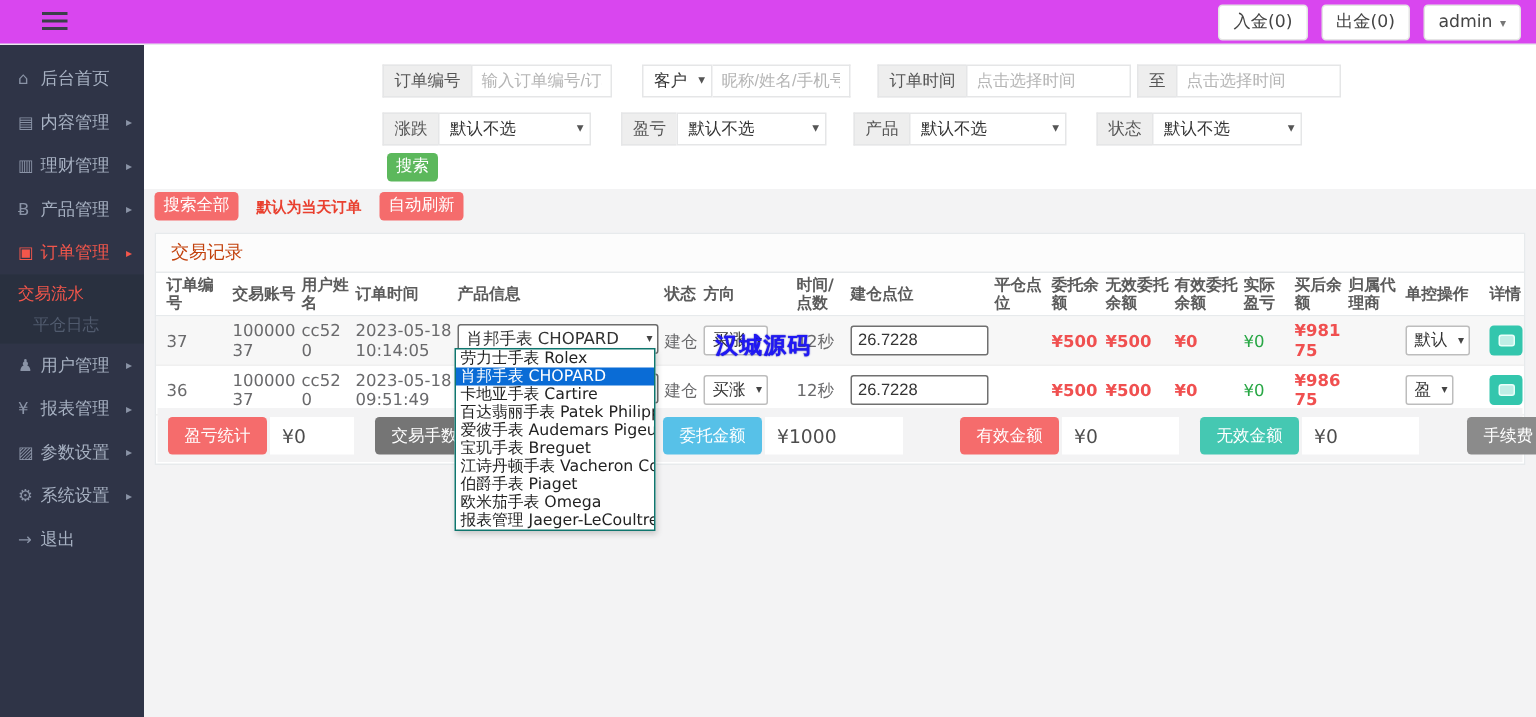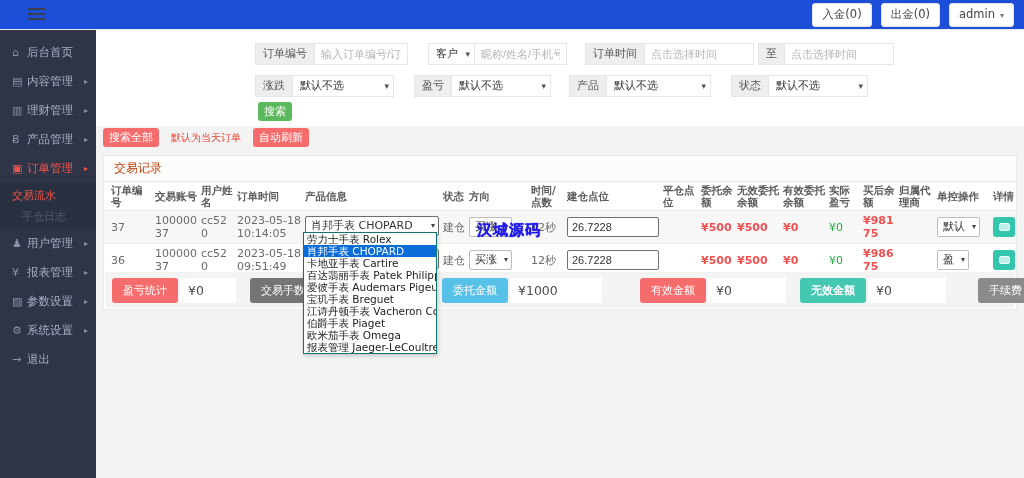--- a/index.html
+++ b/index.html
@@ -1,21 +1,21 @@
 <!DOCTYPE html>
 <html><head>
 <meta charset="utf-8">
 <style>
   * { margin:0; padding:0; box-sizing:border-box; }
   html,body { width:1024px; height:478px; }
   body { font-family:"DejaVu Sans","Liberation Sans",sans-serif; background:#f3f3f4; position:relative; overflow:hidden; }
   #stage { position:absolute; inset:0; width:1024px; height:478px; }
 
   
-  .topbar { position:absolute; left:0; top:0; width:1024px; height:30px; background:#1d4ed8; border-bottom:1px solid #e7eaec; z-index:5; }
+  .topbar { position:absolute; left:0; top:0; width:1024px; height:30px; background:#d946ef; border-bottom:1px solid #e7eaec; z-index:5; }
   .hamburger { position:absolute; left:28px; top:8px; width:17px; height:13px; cursor:pointer; }
   .hamburger i { display:block; height:2px; background:#3b3f49; margin-bottom:3px; }
   .topbar-right { position:absolute; right:10px; top:3px; display:flex; gap:9px; }
   .tb-btn { font-size:11.5px; color:#444; background:#fff; border:1px solid #e4e4e4; border-radius:3px; padding:3px 9px; line-height:14px; white-space:nowrap; cursor:pointer; }
   .tb-btn.caret::after { content:"▾"; font-size:8px; color:#777; margin-left:5px; }
 
   
   .sidebar { position:absolute; left:0; top:30px; width:96px; height:448px; background:#2f3447; padding-top:8px; z-index:4; }
   .side-item { height:29px; display:flex; align-items:center; padding:0 8px 0 12px; color:#a7b1c2; font-size:11.5px; cursor:pointer; position:relative; }
   .side-item .ico { width:15px; font-size:11px; color:#8a93a6; flex:0 0 15px; }
@@ -36,21 +36,21 @@
   .igroup input::placeholder { color:#b5b5b5; }
   .selbox { position:relative; border:1px solid #e5e6e7; background:#fff; line-height:20px; padding:0 16px 0 7px; color:#333; cursor:pointer; white-space:nowrap; }
   .selbox::after { content:"▾"; position:absolute; right:4px; top:0; font-size:9px; color:#555; }
   .btn { display:inline-block; border:none; border-radius:3px; color:#fff; font-size:11px; padding:3px 6px; cursor:pointer; line-height:13px; white-space:nowrap; }
   .btn-green { background:#5cb85c; }
   .btn-red { background:#f56c6c; }
   .search-btn { position:absolute; left:162px; top:72px; }
 
   
   .action-row { position:absolute; left:103px; top:128px; display:flex; align-items:center; gap:12px; z-index:2; }
-  .hint-red { color:#e9402f; font-size:10px; font-weight:normal; }
+  .hint-red { color:#e9402f; font-size:10px; font-weight:bold; }
 
   
   .panel { position:absolute; left:103px; top:155px; width:914px; height:155px; background:#fff; border:1px solid #e7eaec; }
   .panel-head { height:26px; line-height:25px; padding-left:10px; font-size:12px; color:#c2410c; background:#fcfcfc; border-bottom:1px solid #e7eaec; }
   .grid { display:grid; grid-template-columns:44px 46px 36px 68px 138px 26px 62px 36px 96px 38px 36px 46px 46px 34px 36px 38px 56px 30px; padding:0 0 0 7px; align-items:center; }
   .thead { border-bottom:1px solid #e7eaec; min-height:26px; }
   .th { font-size:10.5px; color:#5b5b5b; font-weight:bold; padding:2px 3px 2px 0; line-height:12px; }
   .trow { min-height:33px; font-size:11px; color:#6a6a6c; border-bottom:1px solid #f0f0f0; }
   .trow.striped { background:#f7f7f7; }
   .td { padding:2px 3px 2px 0; line-height:13px; word-break:break-all; }
@@ -61,21 +61,21 @@
   .prod-select { width:134px; border:1px solid #6d6d6d; overflow:hidden; }
   .pt-input { width:92px; height:20px; border:1px solid #707070; border-radius:2px; font-size:11px; padding:0 4px; color:#333; outline:none; }
   .detail-btn { width:22px; height:20px; background:#33c6ad; border:none; border-radius:3px; cursor:pointer; display:flex; align-items:center; justify-content:center; }
   .detail-btn i { display:block; width:11px; height:8px; border:1.5px solid #eafffa; border-radius:2px; background:#bfeee6; }
 
   
   .summary { position:absolute; left:1px; bottom:1px; right:1px; height:36px; background:#f3f3f4; display:flex; align-items:center; padding:0 7px; gap:14px; }
   .sum-group { display:flex; }
   .sum-label { height:25px; line-height:25px; border-radius:3px; color:#fff; font-size:11px; padding:0 11px; white-space:nowrap; }
   .sum-val { height:25px; line-height:25px; background:#fff; min-width:62px; padding:0 8px; font-size:12.5px; color:#4c4c4c; margin-left:2px; }
-  .bg-red { background:#f56c6c; } .bg-dark { background:#757575; } .bg-blue { background:#57c1e8; } .bg-teal { background:#45c8b2;font-weight:bold; } .bg-gray { background:#8b8b8b; }
+  .bg-red { background:#f56c6c; } .bg-dark { background:#757575; } .bg-blue { background:#57c1e8; } .bg-teal { background:#45c8b2; } .bg-gray { background:#8b8b8b; }
 
   
   .dropdown { position:absolute; left:303px; top:232px; width:134px; background:#fff; border:1px solid #0f766e; z-index:20; box-shadow:1px 2px 4px rgba(0,0,0,.18); }
   .dd-item { font-size:10.5px; color:#222; line-height:12px; padding:0 3px; white-space:nowrap; overflow:hidden; cursor:pointer; }
   .dd-item.selected { background:#0a6cd6; color:#fff; }
 
   
   .watermark { position:absolute; left:477px; top:221px; font-size:15px; font-weight:bold; color:#2018f5; z-index:30; letter-spacing:1px; text-shadow:0 0 1px #0000aa; }
 </style>
 </head>

